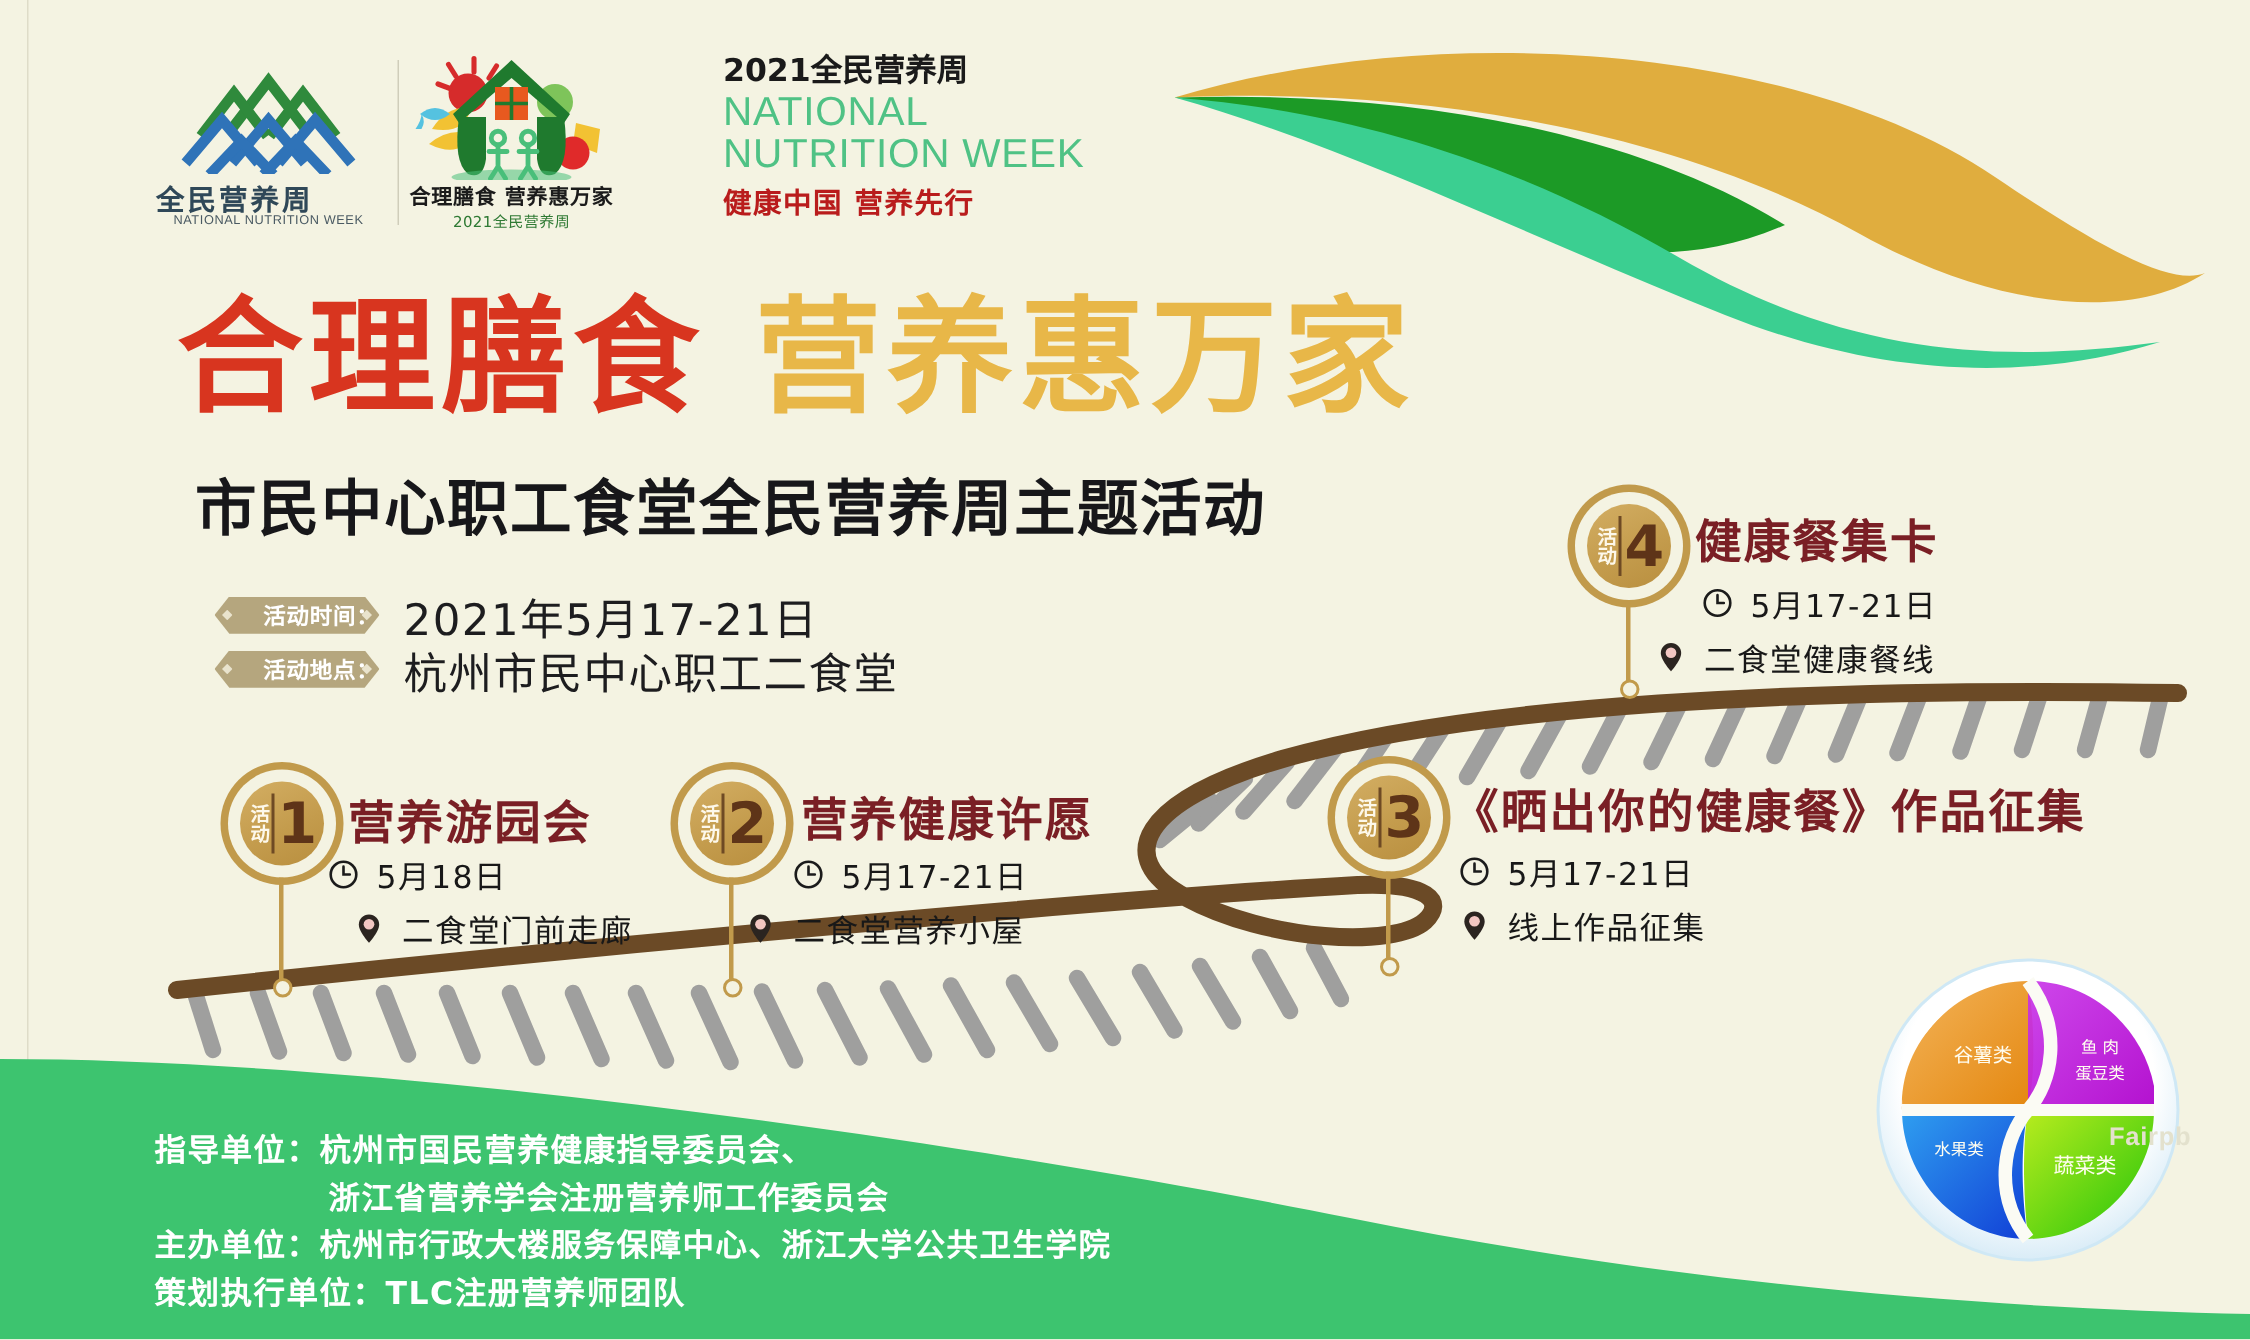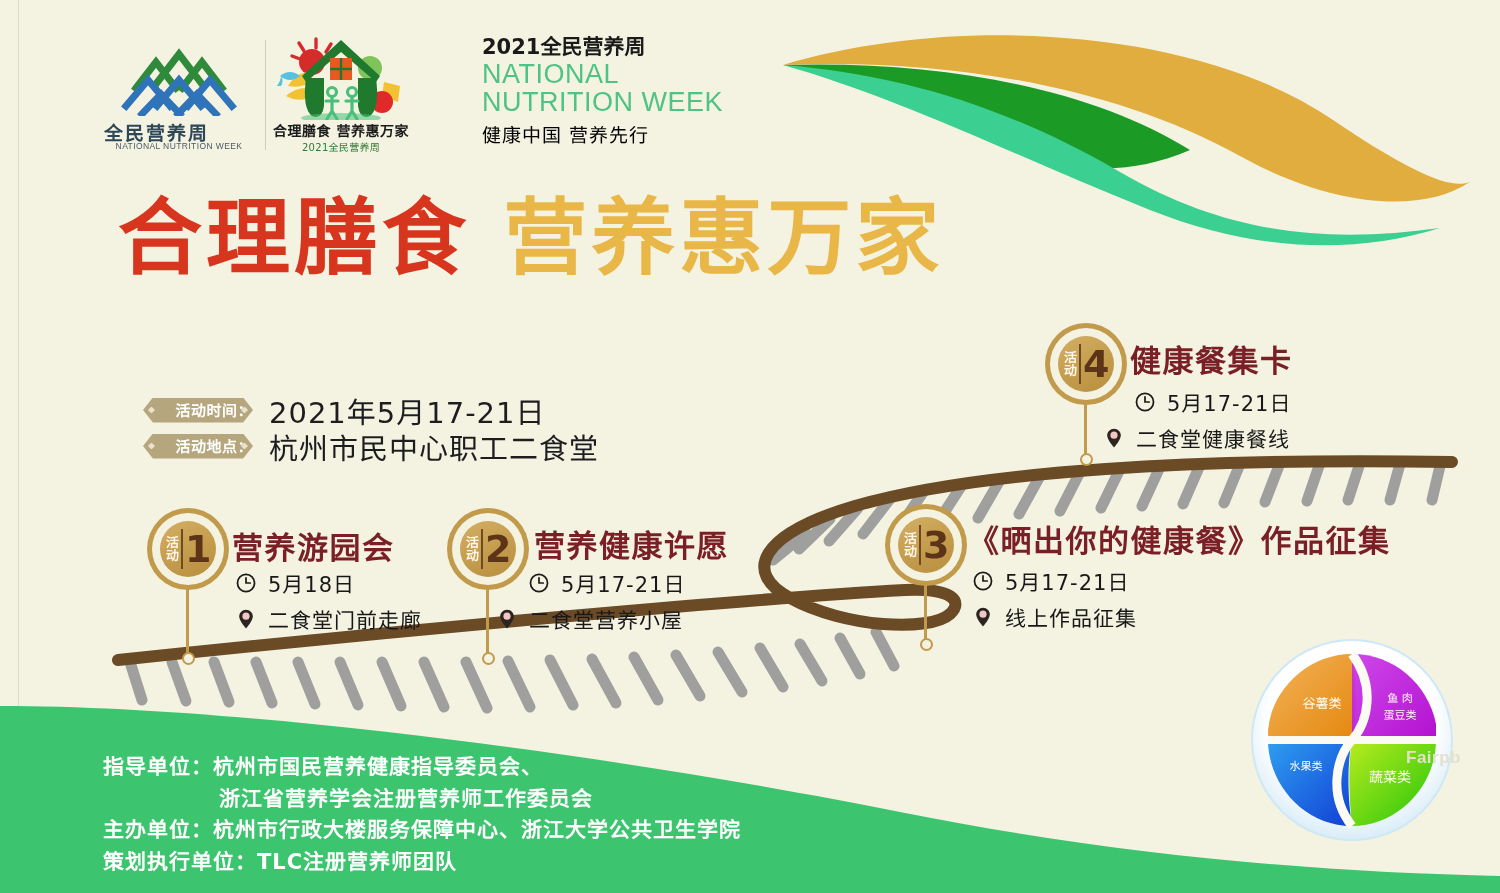--- a/index.html
+++ b/index.html
@@ -45,21 +45,21 @@
   .logo-house .htxt-sub{
     position:absolute;left:0;top:103px;width:138px;text-align:center;
     font-size:10px;color:#2f7a34;letter-spacing:.3px;
     font-family:"DejaVu Sans",sans-serif;
   }
 
   .logo-words{position:absolute;left:482px;top:36px;width:320px;}
   .lw-yr{font-size:21px;font-weight:bold;color:#1a1a1a;line-height:1.12;
          font-family:"DejaVu Sans",sans-serif;letter-spacing:0px;}
   .lw-en{font-size:27px;color:#4fc285;line-height:1.04;letter-spacing:.5px;font-weight:400;}
-  .lw-cn{font-size:19px;font-weight:normal;color:#000000;margin-top:4px;letter-spacing:1px;
+  .lw-cn{font-size:19px;font-weight:bold;color:#b91c1c;margin-top:4px;letter-spacing:1px;
          font-family:"DejaVu Sans",sans-serif;}
 
   
   .title-main{
     position:absolute;left:118px;top:196px;
     font-size:84px;font-weight:bold;letter-spacing:4px;line-height:1;
     font-family:"DejaVu Sans",sans-serif;white-space:nowrap;
   }
   .title-main .red{color:#d8351f;}
   .title-main .gold{color:#e8b748;}
@@ -284,20 +284,21 @@
       <div class="lw-yr">2021全民营养周</div>
       <div class="lw-en">NATIONAL</div>
       <div class="lw-en">NUTRITION WEEK</div>
       <div class="lw-cn">健康中国 营养先行</div>
     </div>
   </div>
 
   <div class="title-main">
     <span class="red">合理膳食</span><span>&nbsp;</span><span class="gold">营养惠万家</span>
   </div>
+  <div class="title-sub">市民中心职工食堂全民营养周主题活动</div>
 
   <div class="meta">
     <div class="meta-row">
       <div class="meta-badge">
         <span class="orn l"></span>
         <span>活动时间：</span>
         <span class="orn r"></span>
       </div>
       <div class="meta-val">2021年5月17-21日</div>
     </div>
@@ -316,21 +317,21 @@
       <div class="inner">
         <span class="kw">活动</span>
         <span class="sep"></span>
         <span class="num">1</span>
       </div>
     </div>
   </div>
   <div class="act-stem" style="left:186px;top:585px;height:72px;"></div>
   <div class="act-dot" style="left:182px;top:652px;"></div>
   <div class="act-title" style="left:232px;top:523px;">营养游园会</div>
-  <div class="act-line" style="left:235px;top:568px;">
+  <div class="act-line" style="left:218px;top:568px;">
     <svg class="ico" viewBox="0 0 24 24">
       <circle cx="12" cy="12" r="9.3" fill="none" stroke="#1b1b1b" stroke-width="1.9"></circle>
       <path d="M12 6.3 V12 H16.6" fill="none" stroke="#1b1b1b" stroke-width="1.9" stroke-linecap="round"></path>
     </svg>
     <span>5月18日</span>
   </div>
   <div class="act-line" style="left:235px;top:604px;">
     <svg class="ico" viewBox="0 0 24 24">
       <path d="M12 1.8 C7.8 1.8 4.6 5 4.6 9.1 C4.6 14.4 12 22.4 12 22.4 C12 22.4 19.4 14.4 19.4 9.1 C19.4 5 16.2 1.8 12 1.8 Z" fill="#2b2420"></path>
       <circle cx="12" cy="8.9" r="3.9" fill="#f2c6c2"></circle>

